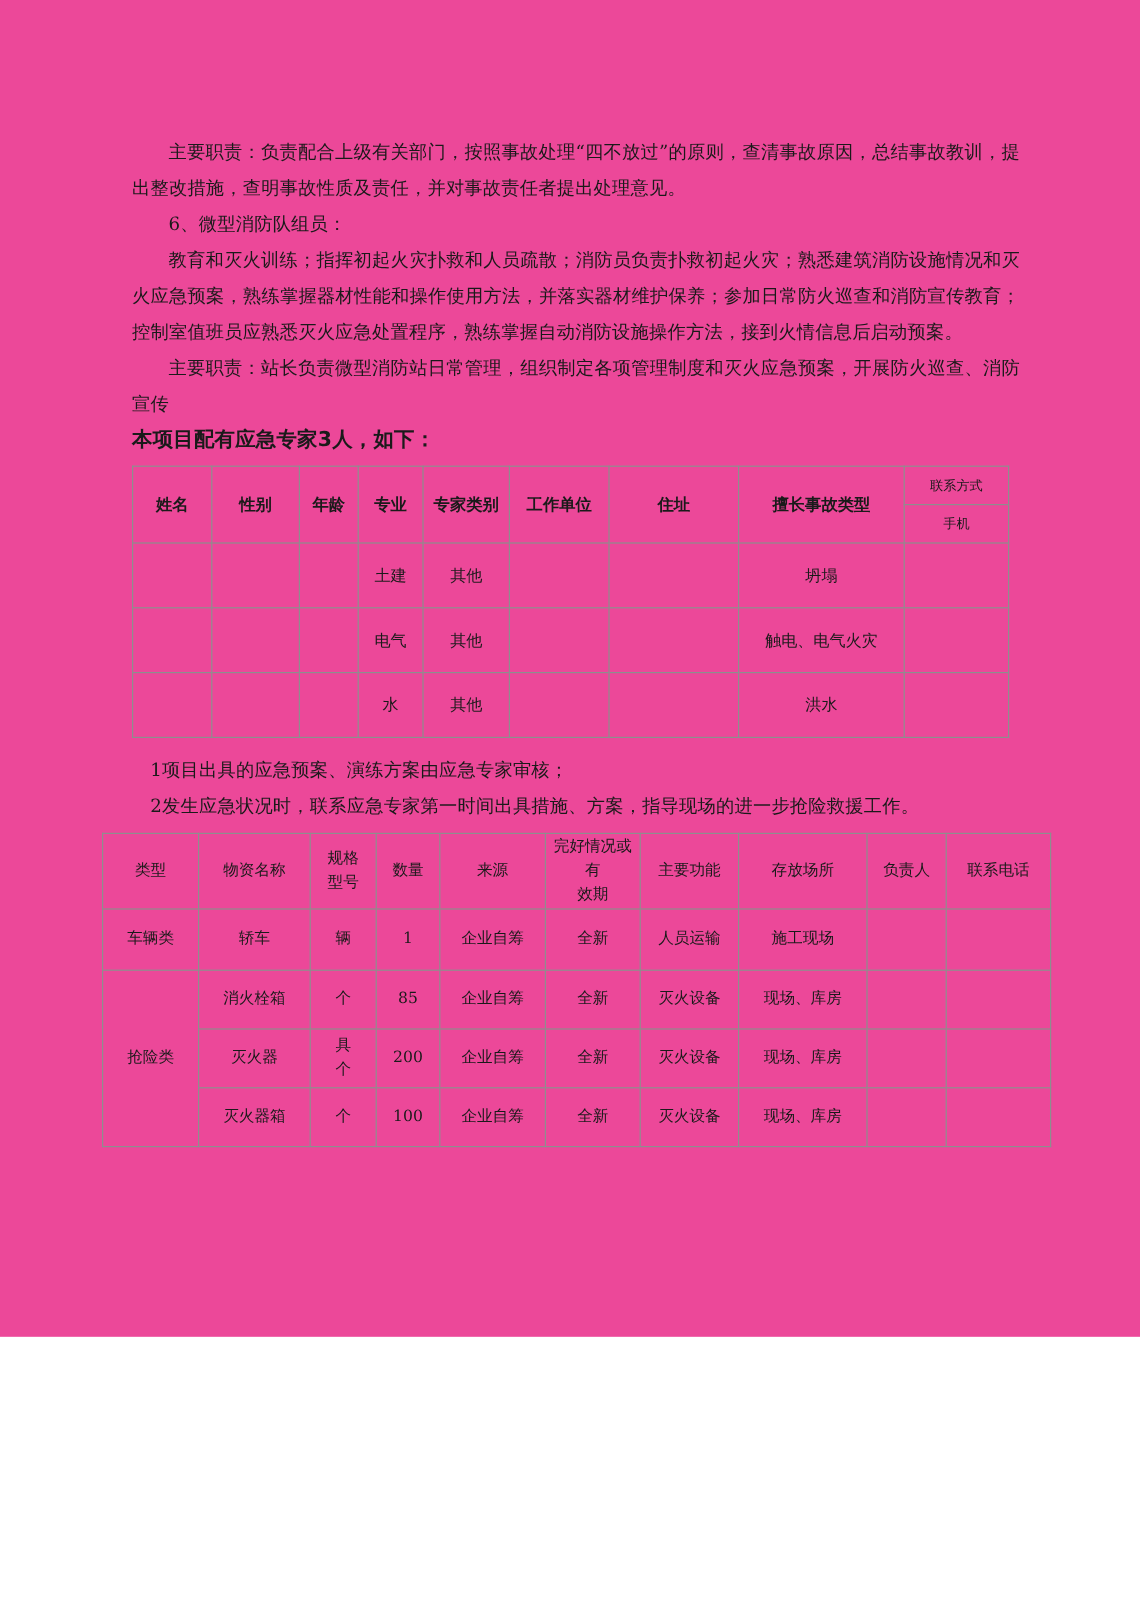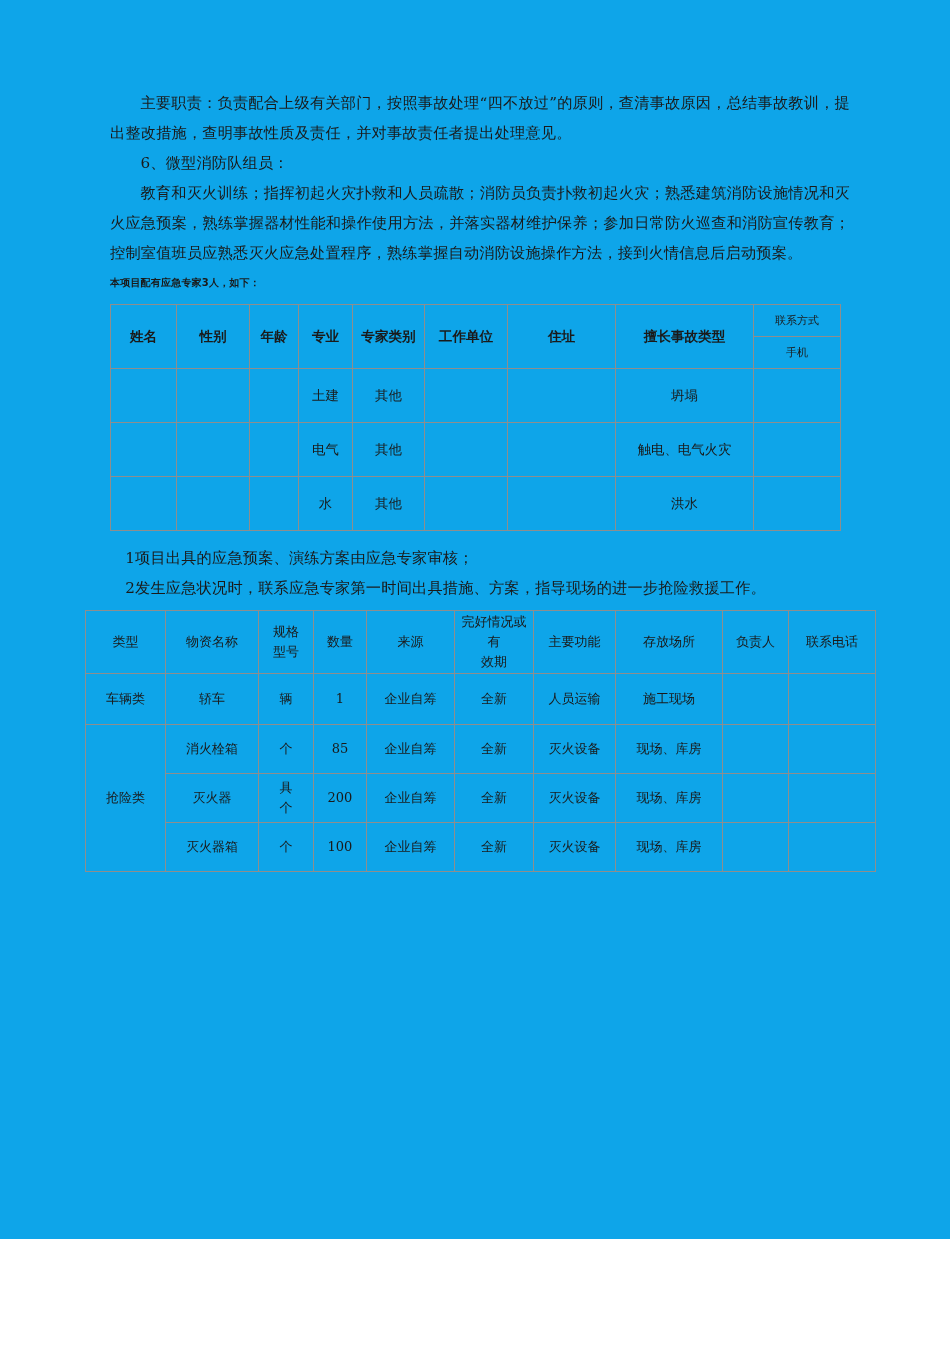--- a/index.html
+++ b/index.html
@@ -10,24 +10,24 @@
   body {
     width: 950px;
     height: 1345px;
     font-family: "DejaVu Serif", "Liberation Serif", serif;
     color: #1a1a1a;
     overflow: hidden;
   }
   .page {
     position: relative;
     width: 950px;
-    height: 1239px;
-    background: #0ea5e9;
+    height: 1114px;
+    background: #ec4899;
     box-sizing: border-box;
-    padding: 88px 100px 0 110px;
+    padding: 112px 100px 0 110px;
   }
   p.body-text {
     margin: 0;
     font-size: 15.2px;
     line-height: 30px;
     text-align: justify;
     text-justify: inter-ideograph;
     text-indent: 2em;
     letter-spacing: 0.2px;
     font-family: "DejaVu Serif", "Liberation Serif", serif;
@@ -36,21 +36,21 @@
     margin: 0;
     font-size: 15.6px;
     line-height: 30px;
     font-weight: bold;
     text-indent: 0;
     letter-spacing: 0.2px;
     font-family: "DejaVu Sans", "Liberation Sans", sans-serif;
   }
   p.heading-indent {
     margin: 0;
-    font-size: 10px;
+    font-size: 17px;
     line-height: 30px;
     font-weight: bold;
     text-indent: 0;
     letter-spacing: 0.2px;
     font-family: "DejaVu Sans", "Liberation Sans", sans-serif;
   }
 
   
   table.doc-table {
     border-collapse: collapse;
@@ -124,20 +124,21 @@
   .after-table-gap { height: 12px; }
 </style>
 </head>
 <body>
 
 <div class="page">
 
   <p class="body-text">主要职责：负责配合上级有关部门，按照事故处理“四不放过”的原则，查清事故原因，总结事故教训，提出整改措施，查明事故性质及责任，并对事故责任者提出处理意见。</p>
   <p class="body-text">6、微型消防队组员：</p>
   <p class="body-text">教育和灭火训练；指挥初起火灾扑救和人员疏散；消防员负责扑救初起火灾；熟悉建筑消防设施情况和灭火应急预案，熟练掌握器材性能和操作使用方法，并落实器材维护保养；参加日常防火巡查和消防宣传教育；控制室值班员应熟悉灭火应急处置程序，熟练掌握自动消防设施操作方法，接到火情信息后启动预案。</p>
+  <p class="body-text">主要职责：站长负责微型消防站日常管理，组织制定各项管理制度和灭火应急预案，开展防火巡查、消防宣传</p>
 
   <p class="heading-indent">本项目配有应急专家3人，如下：</p>
 
   <table class="doc-table" id="experts-table">
     <colgroup>
       <col style="width:66px">
       <col style="width:73px">
       <col style="width:49px">
       <col style="width:54px">
       <col style="width:72px">

